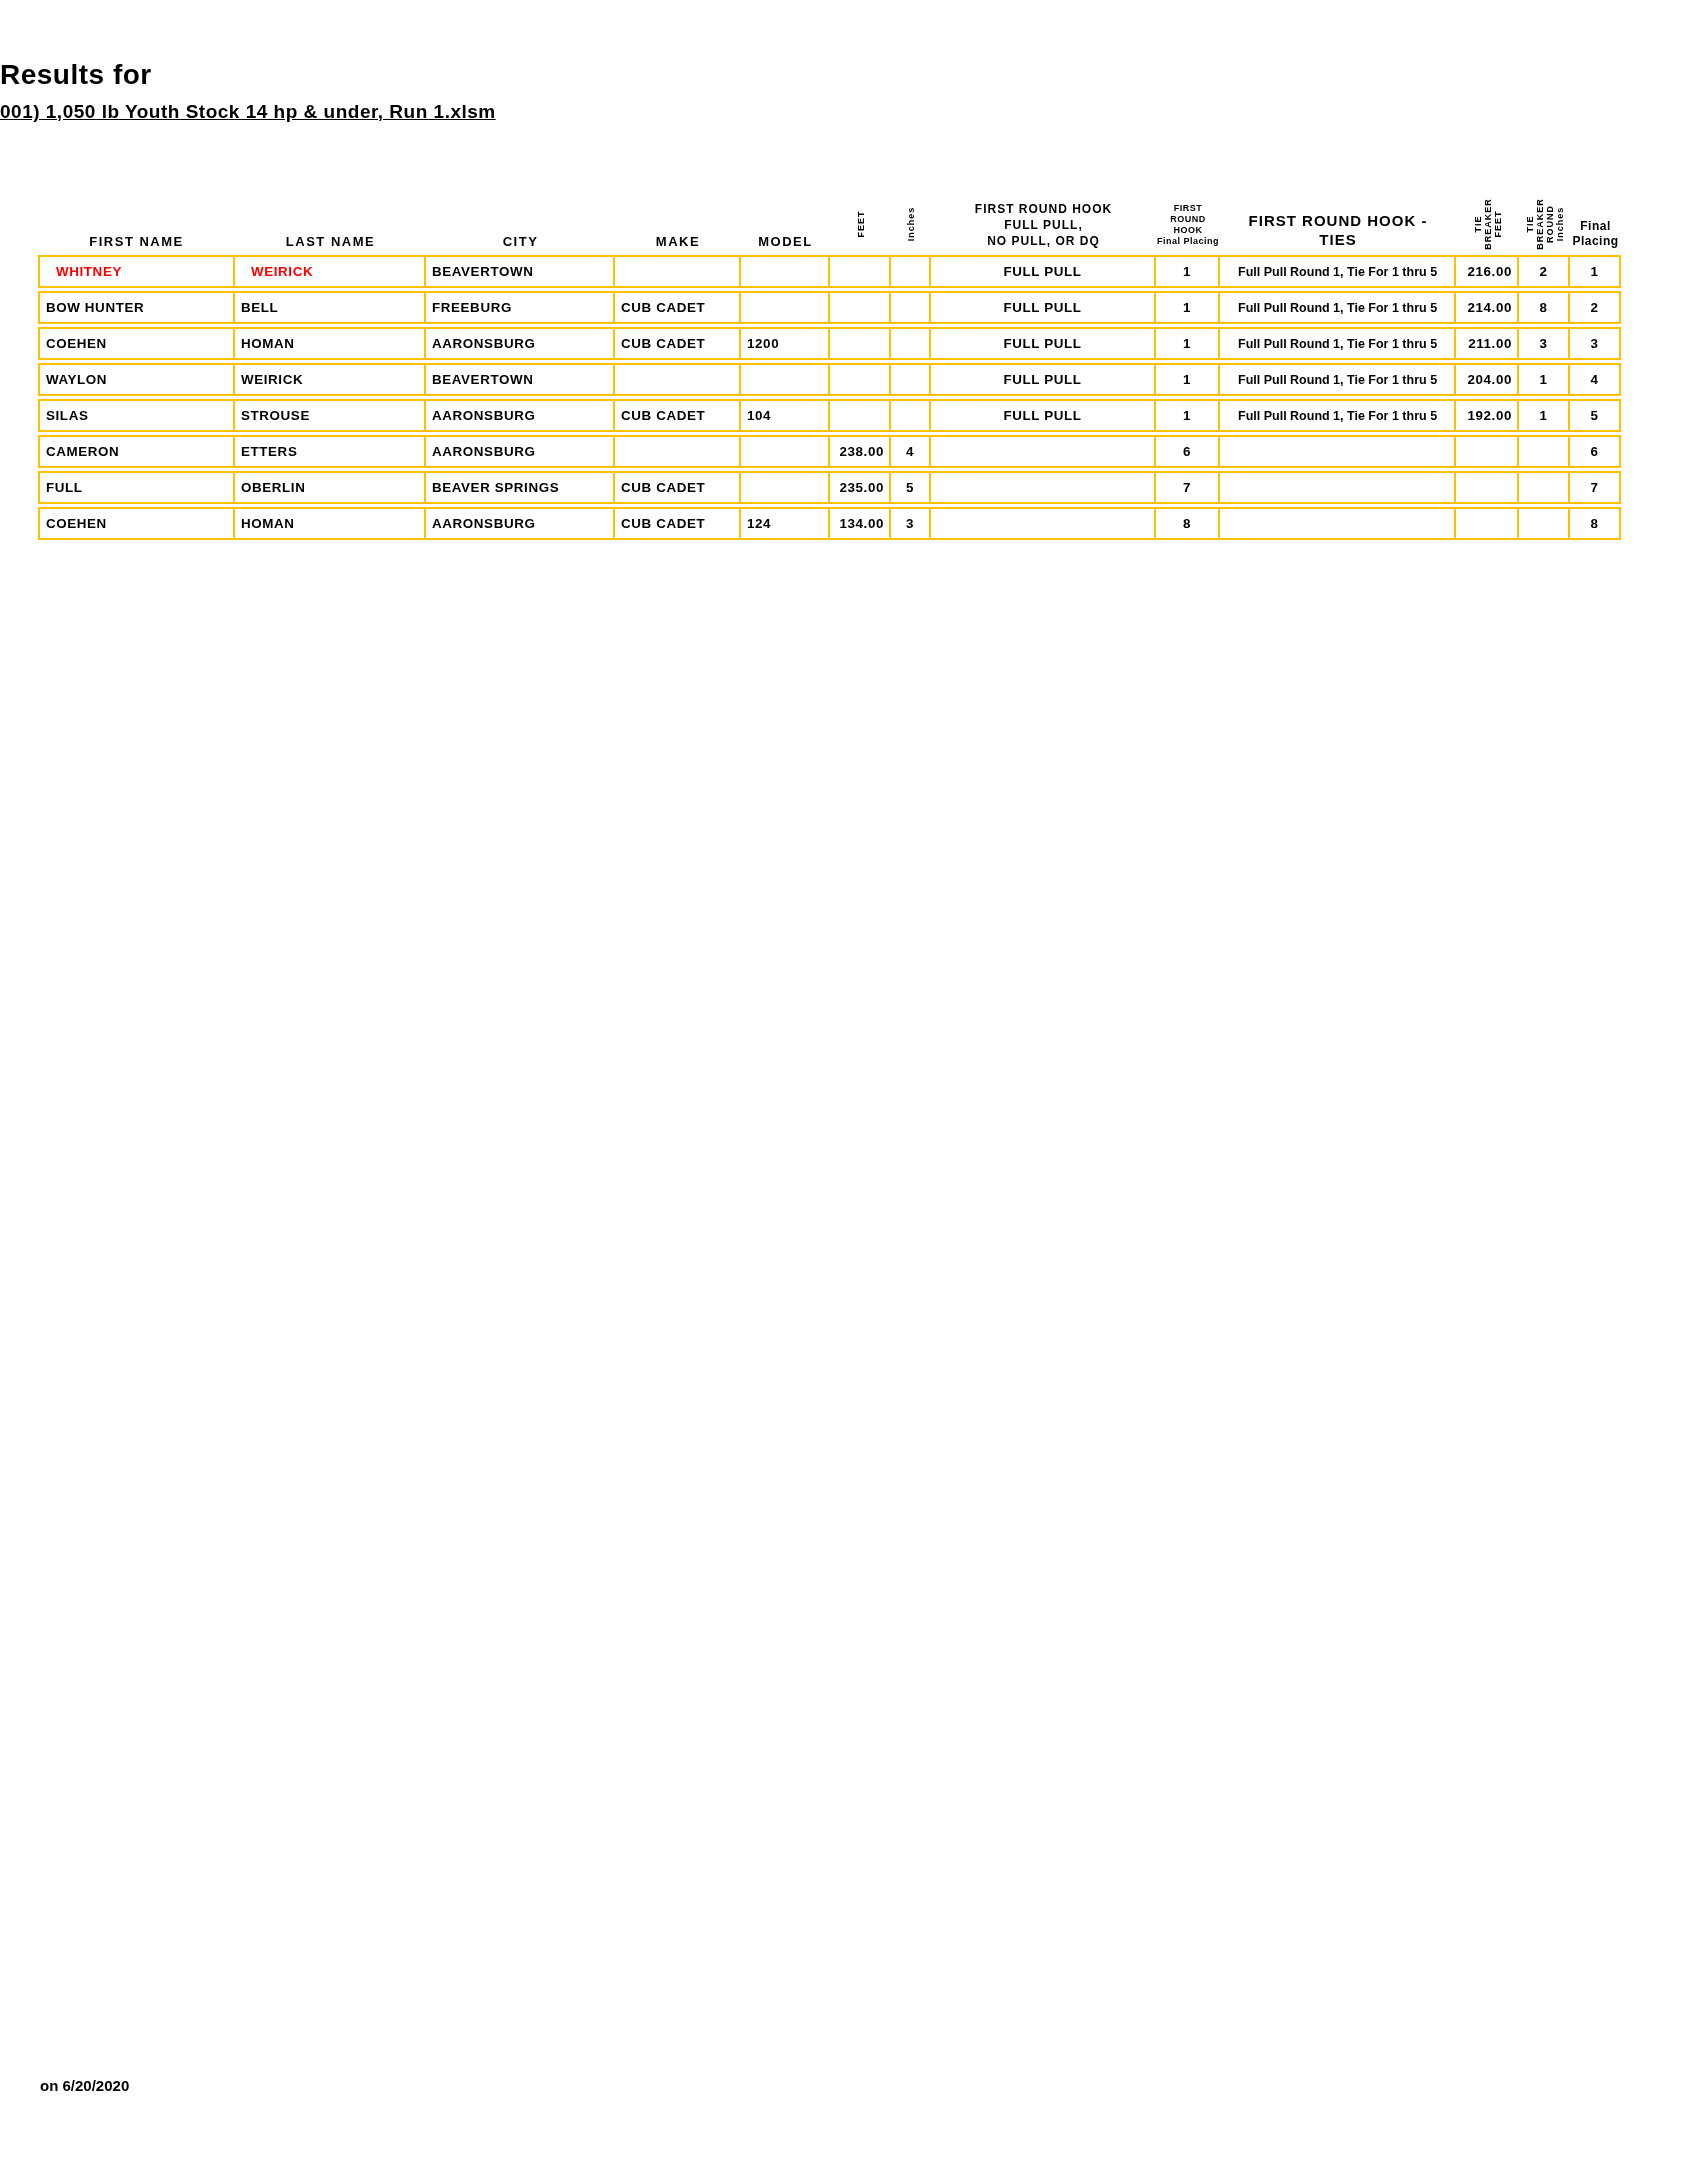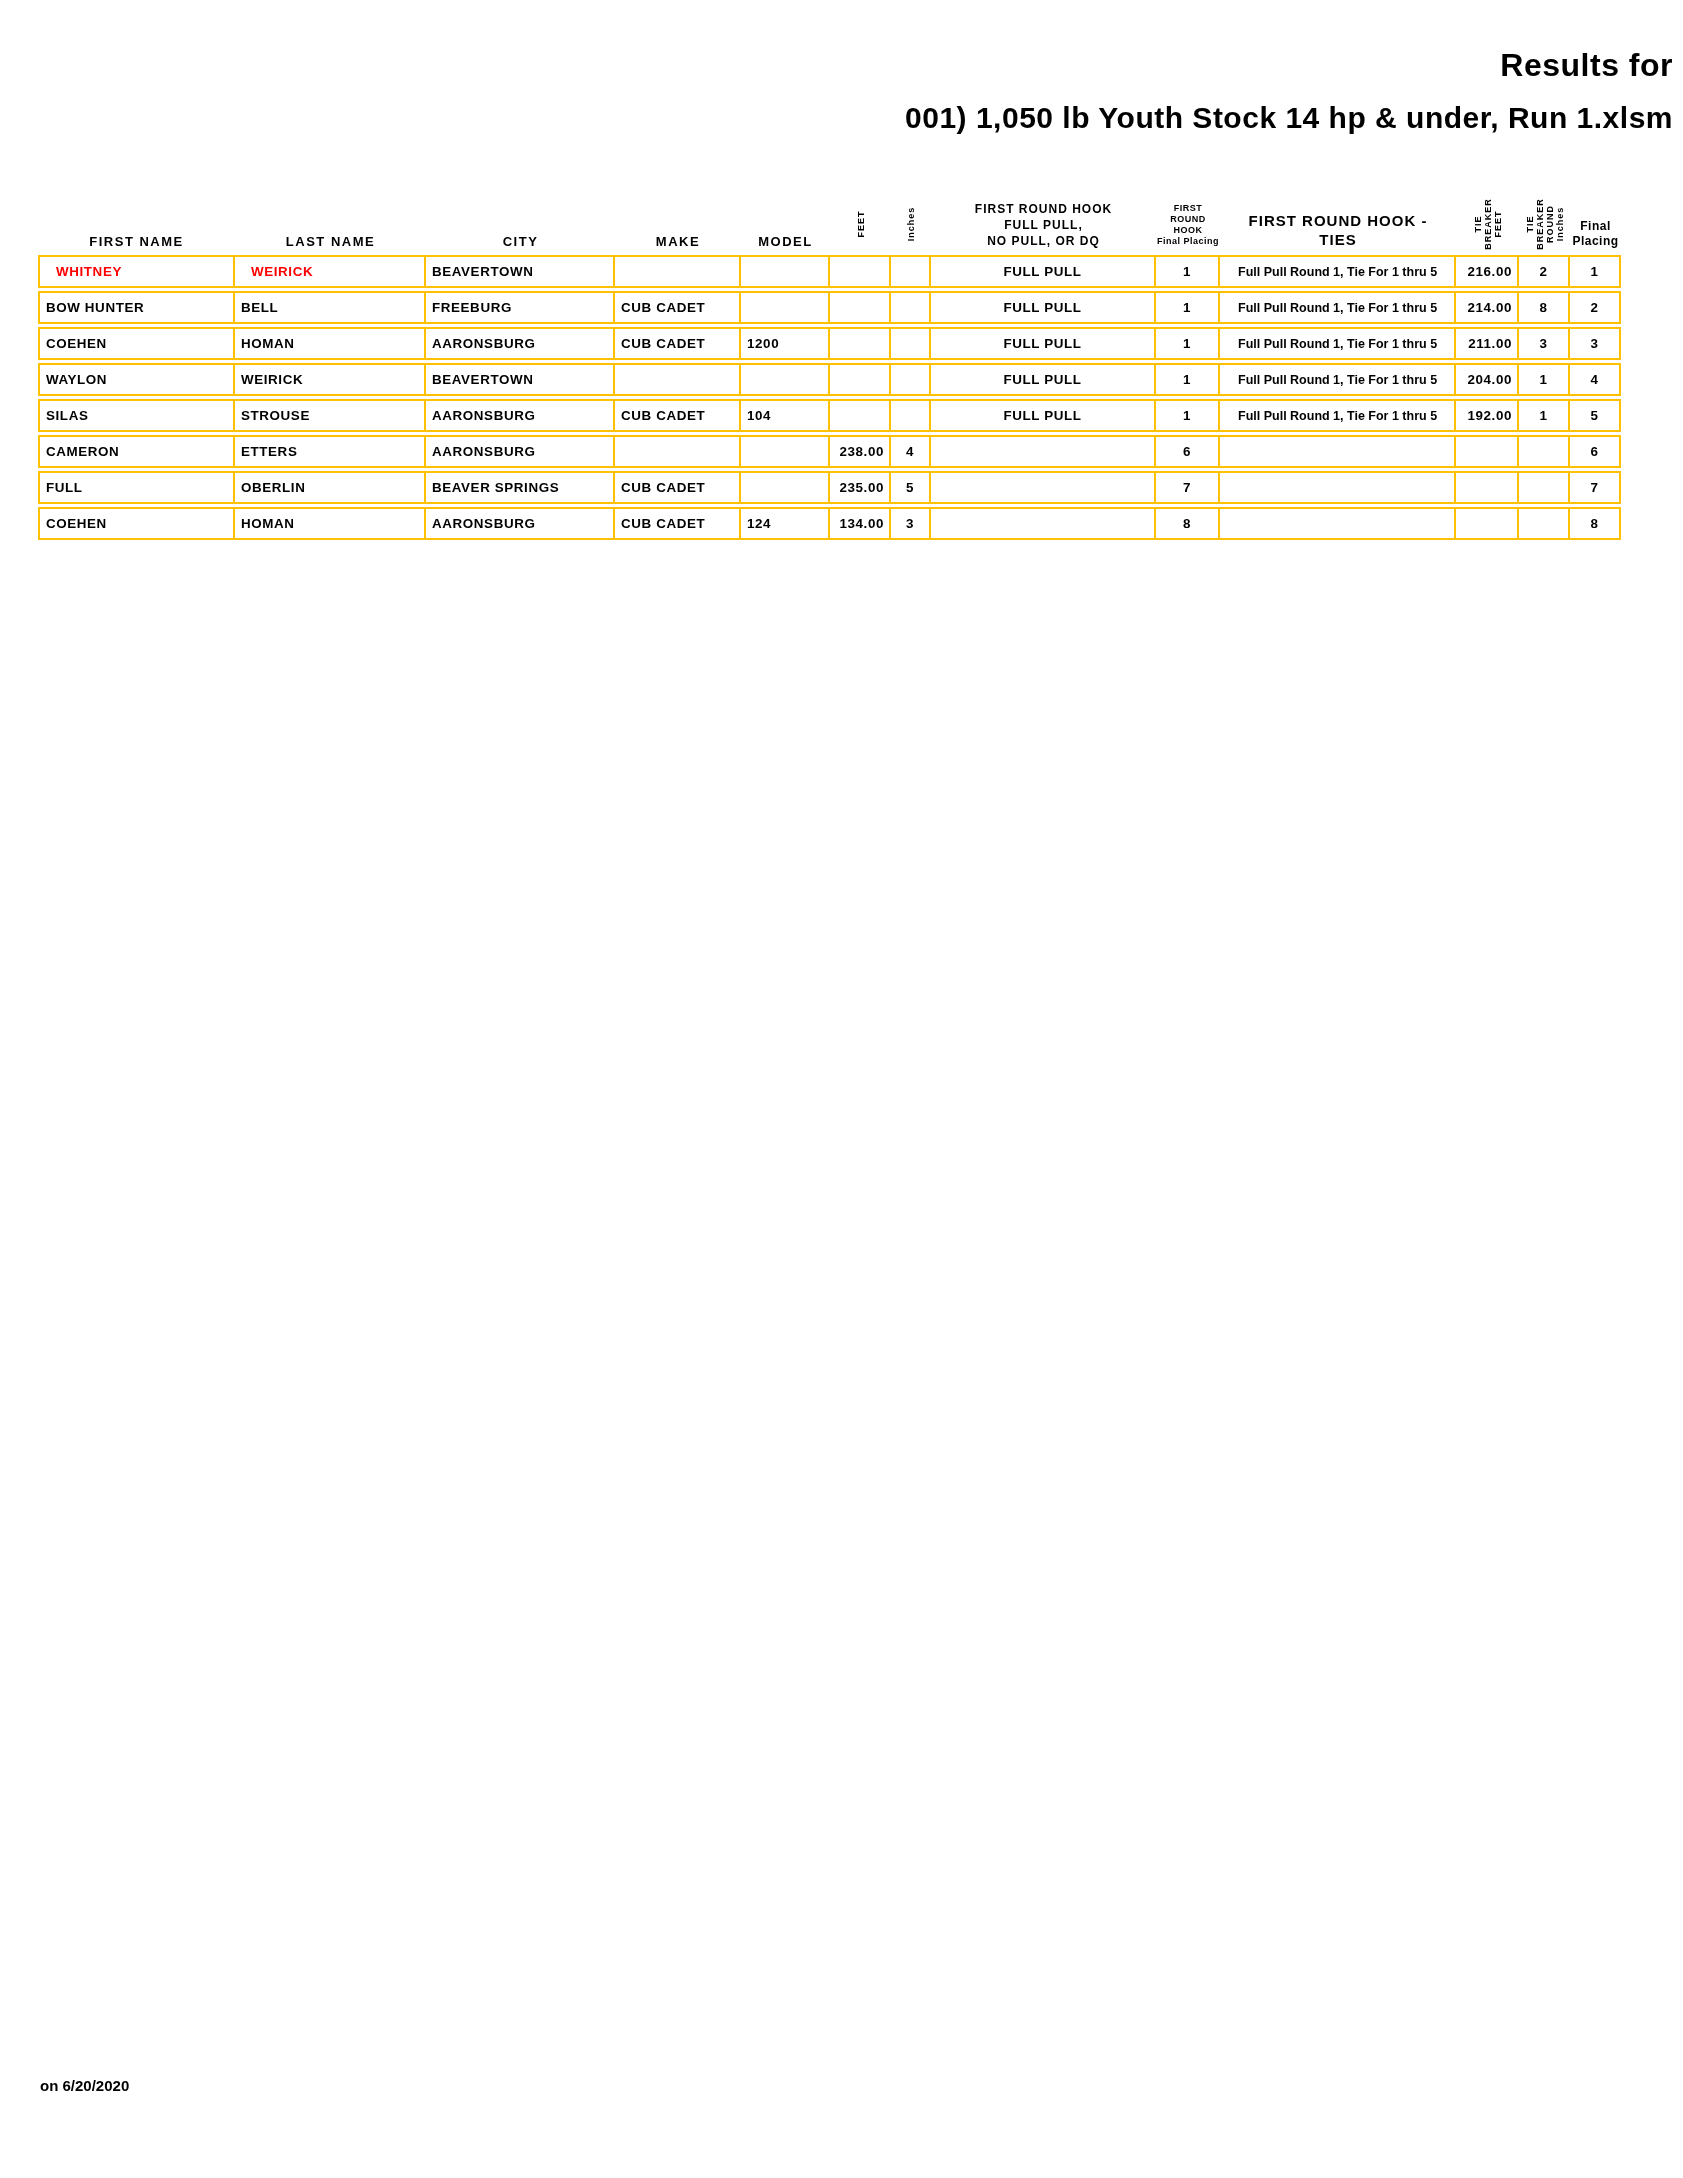--- a/index.html
+++ b/index.html
@@ -2,26 +2,26 @@
 <html><head>
 <meta charset="utf-8">
 <style>
   html,body { margin:0; padding:0; }
   body {
     width:1683px; height:2178px; background:#ffffff; position:relative;
     font-family:"Liberation Sans", sans-serif; font-weight:700; color:#000;
     overflow:hidden;
   }
   .title1 {
-    position:absolute; top:47px; left:0; width:1673px; text-align:right;
-    font-size:32px; letter-spacing:0.5px;
+    position:absolute; top:59px; left:0; width:1673px; text-align:left;
+    font-size:28px; letter-spacing:0.5px;
   }
   .title2 {
-    position:absolute; top:101px; left:0; width:1673px; text-align:right;
-    font-size:30px; letter-spacing:0.5px;
+    position:absolute; top:101px; left:0; width:1673px; text-align:left;
+    font-size:19px; letter-spacing:0.5px;text-decoration:underline;
   }
   .tablewrap { position:absolute; left:38px; top:193px; width:1584px; }
   .thead, .trow {
     display:grid;
     grid-template-columns:197px 191px 189px 126px 89px 61px 40px 225px 64px 236px 63px 51px 51px;
   }
   .thead { height:62px; }
   .hc {
     display:flex; align-items:flex-end; justify-content:center;
     font-size:13px; letter-spacing:1.5px; text-align:center;

